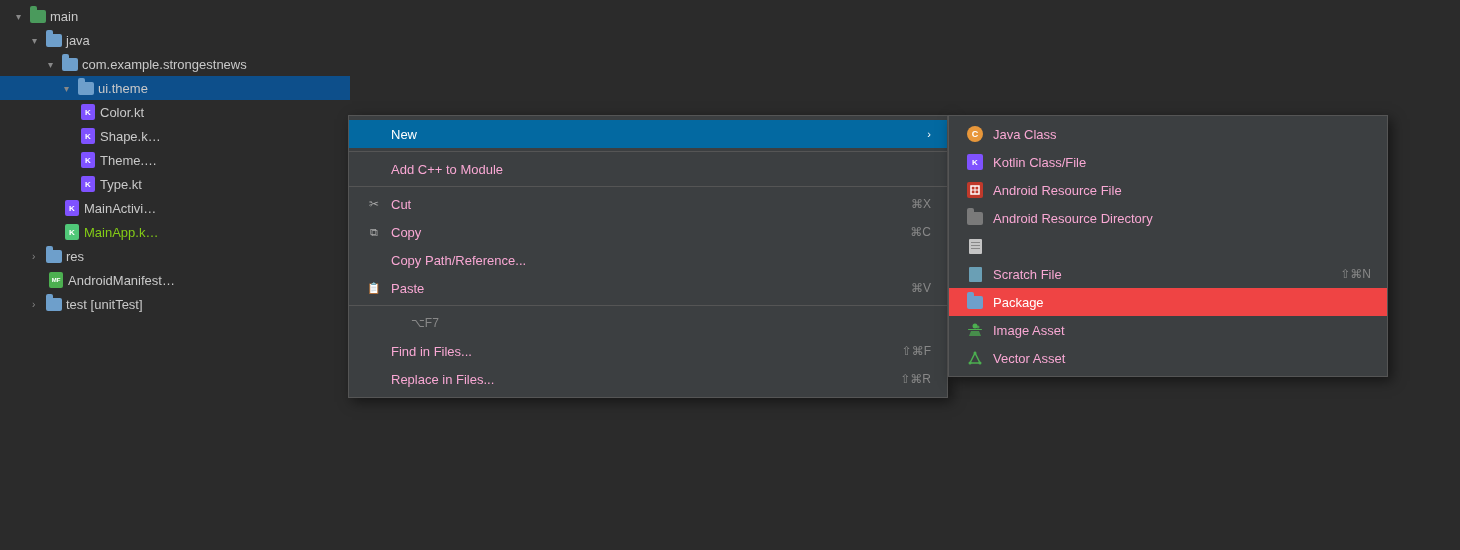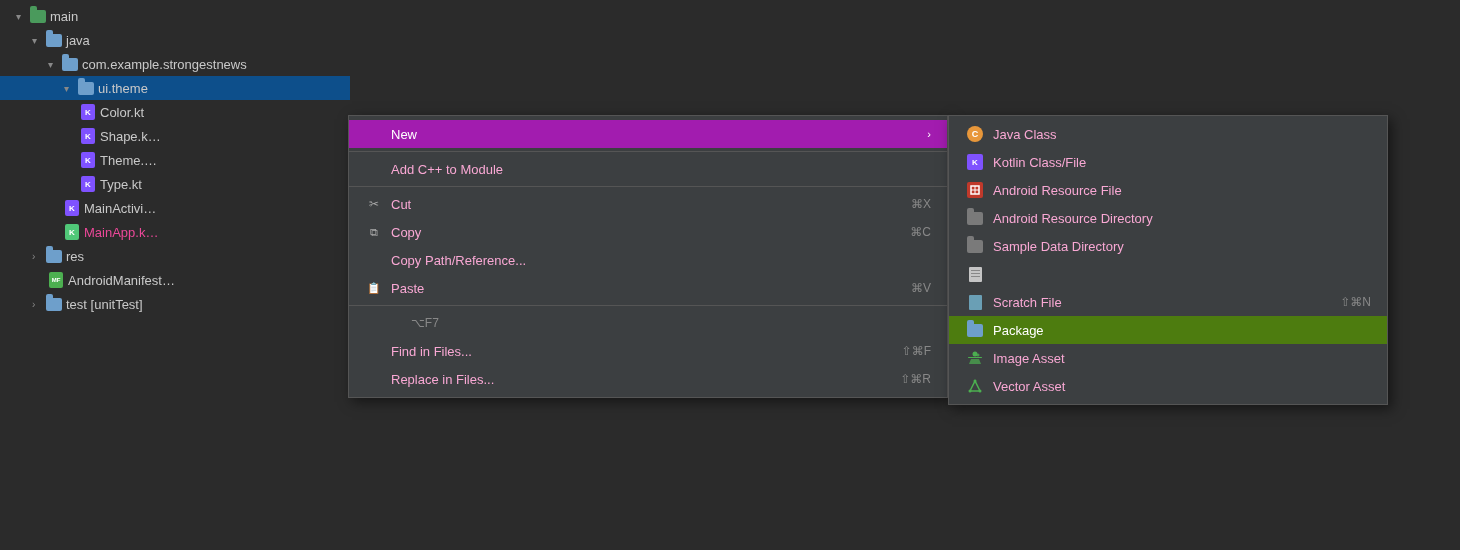--- a/index.html
+++ b/index.html
@@ -121,21 +121,21 @@
 
     .menu-item {
       display: flex;
       align-items: center;
       padding: 5px 16px;
       cursor: pointer;
       height: 28px;
       position: relative;
     }
     .menu-item.highlighted {
-      background: #a21caf;
+      background: #0369a1;
       color: white;
       justify-content: flex-end;
     }
 
     .menu-item-icon {
       width: 18px;
       height: 18px;
       margin-right: 8px;
       flex-shrink: 0;
       display: flex;
@@ -369,21 +369,21 @@
     <span class="tree-icon">
       <div class="kt-icon">K</div>
     </span>
     <span>MainActivi…</span>
   </div>
 
   <div class="tree-item indent4">
     <span class="tree-icon">
       <div class="kt-icon kt-icon-green">K</div>
     </span>
-    <span style="color:#ec4899;">MainApp.k…</span>
+    <span style="color:#84cc16;">MainApp.k…</span>
   </div>
 
   <div class="tree-item indent2">
     <span class="arrow">›</span>
     <span class="tree-icon">
       <div class="folder-icon"></div>
     </span>
     <span>res</span>
   </div>
 
@@ -495,44 +495,38 @@
     <span class="menu-item-label">Android Resource File</span>
   </div>
 
   <div class="menu-item">
     <span class="submenu-icon">
       <div class="android-res-dir-icon"></div>
     </span>
     <span class="menu-item-label">Android Resource Directory</span>
   </div>
 
-  <div class="menu-item">
-    <span class="submenu-icon">
-      <div class="sample-dir-icon"></div>
-    </span>
-    <span class="menu-item-label">Sample Data Directory</span>
-  </div>
 
   <div class="menu-item">
     <span class="submenu-icon">
       <div style="width:13px;height:15px;background:#c5c5c5;border-radius:1px;position:relative;">
         <div style="position:absolute;top:3px;left:2px;right:2px;height:1.5px;background:#888;box-shadow:0 3px 0 #888, 0 6px 0 #888;"></div>
       </div>
     </span>
   </div>
 
   <div class="menu-item">
     <span class="submenu-icon">
       <div style="width:13px;height:15px;background:#6a9fb5;border-radius:1px;"></div>
     </span>
     <span class="menu-item-label">Scratch File</span>
     <span class="menu-item-shortcut">⇧⌘N</span>
   </div>
 
-  <div class="menu-item submenu-item-highlighted" style="background:#4d7c0f;">
+  <div class="menu-item submenu-item-highlighted" style="background:#ef4444;">
     <span class="submenu-icon">
       <div class="package-icon"></div>
     </span>
     <span class="menu-item-label" style="color:white;">Package</span>
   </div>
 
   <div class="menu-item">
     <span class="submenu-icon">
       <svg width="16" height="16" viewBox="0 0 16 16">
         <circle cx="8" cy="4" r="2.5" fill="#4caf50"></circle>

